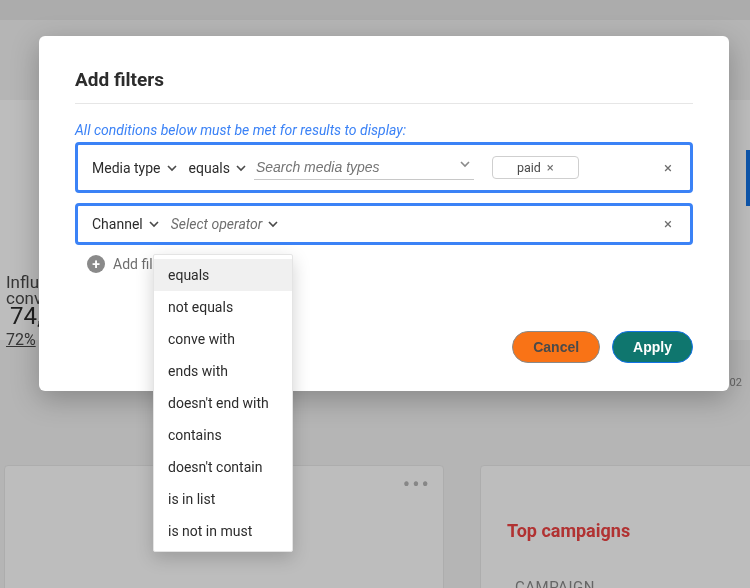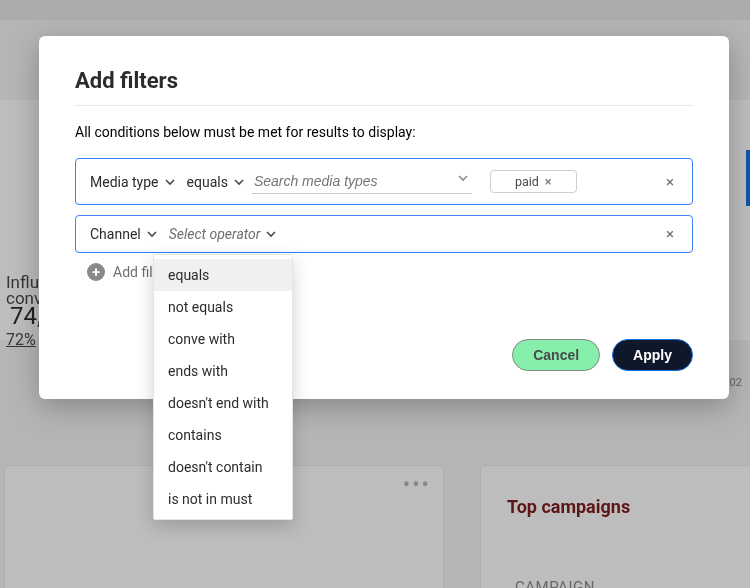--- a/index.html
+++ b/index.html
@@ -5,42 +5,42 @@
   * { box-sizing: border-box; margin: 0; padding: 0; }
   html, body { width: 750px; height: 588px; overflow: hidden; font-family: -apple-system, "Segoe UI", Roboto, "Helvetica Neue", Arial, sans-serif; font-size: 14px; color: #2c2c2c; }
   .bg { position: absolute; inset: 0; background: #f4f4f4; }
   .bg-top { position: absolute; top:0; left:0; right:0; height:20px; background:#e9e9e9; }
   .bg-strip { position: absolute; left:0; right:0; top:100px; height:240px; background:#ffffff; }
   .bg-card { position:absolute; background:#ffffff; border:1px solid #eaeaea; border-radius:4px; }
   .bg-blue { position:absolute; right:0; top:150px; width:4px; height:56px; background:#1473e6; }
   .bg-label { position:absolute; font-size:17px; color:#4a4a4a; }
   .bg-metric { position:absolute; font-size:24px; color:#2c2c2c; font-weight:400; }
   .bg-pct { position:absolute; font-size:16px; color:#4a4a4a; }
-  .bg-title { position:absolute; font-size:18px; font-weight:700; color:#7f1d1d; }
+  .bg-title { position:absolute; font-size:18px; font-weight:700; color:#ef4444;margin-top:24px; }
   .overlay { position:absolute; inset:0; background:rgba(0,0,0,0.26); }
   .modal { position:absolute; left:39px; top:36px; width:690px; background:#ffffff; border-radius:6px; box-shadow:0 8px 28px rgba(0,0,0,0.25); padding:32px 36px 28px 36px; }
-  .modal-title { font-size:22px; font-weight:700; color:#2c2c2c; margin-bottom:12px; }
+  .modal-title { font-size:19px; font-weight:700; color:#2c2c2c; margin-bottom:12px; }
   .divider { height:1px; background:#e6e6e6; margin-bottom:18px; }
-  .instr { font-size:14px; color:#000000; margin-bottom:18px; }
-  .row { width:100%; border:1px solid #3b82f6; border-radius:4px; padding:10px 14px; display:flex; align-items:center; gap:6px; background:#fff; margin-bottom:10px; position:relative; }
+  .instr { font-size:14px; color:#3b82f6; margin-bottom:4px;font-style:italic; }
+  .row { width:100%; border:3px solid #3b82f6; border-radius:4px; padding:10px 14px; display:flex; align-items:center; gap:6px; background:#fff; margin-bottom:10px; position:relative; }
   .dd { display:flex; align-items:center; gap:6px; cursor:pointer; font-size:14px; color:#2c2c2c; }
   .dd.placeholder { color:#6e6e6e; font-style:italic; }
   .chev svg { width:10px; height:10px; display:block; }
   .search-wrap { position:relative; margin-left:2px; }
   .search { width:220px; border:none; border-bottom:1px solid #c8c8c8; padding:4px 22px 4px 2px; font-size:14px; font-style:italic; color:#6e6e6e; outline:none; background:transparent; }
   .search-chev { position:absolute; right:4px; top:4px; }
   .tag { display:flex; align-items:center; gap:6px; border:1px solid #cfcfcf; border-radius:4px; padding:3px 24px; font-size:12.5px; color:#4a4a4a; margin-left:12px; }
   .tag-x { cursor:pointer; color:#6e6e6e; font-size:13px; line-height:1; }
   .row-x { position:absolute; right:14px; top:50%; transform:translateY(-50%); cursor:pointer; color:#6e6e6e; font-size:15px; line-height:1; padding:4px; }
   .add { display:flex; align-items:center; gap:8px; color:#6e6e6e; font-size:14px; margin-top:6px; margin-left:12px; cursor:pointer; }
   .add-icon { width:18px; height:18px; border-radius:50%; background:#8a8a8a; color:#fff; display:flex; align-items:center; justify-content:center; font-size:14px; font-weight:bold; line-height:1; }
   .actions { display:flex; justify-content:flex-end; gap:12px; margin-top:58px; }
   .btn { height:32px; padding:0 20px; border-radius:16px; font-size:14px; font-weight:600; cursor:pointer; display:flex; align-items:center; }
-  .btn-secondary { background:#86efac; border:1.5px solid #8a8a8a; color:#4a4a4a; }
-  .btn-primary { background:#0f172a; border:1.5px solid #1473e6; color:#fff;text-align:right; }
+  .btn-secondary { background:#f97316; border:1.5px solid #8a8a8a; color:#4a4a4a; }
+  .btn-primary { background:#0f766e; border:1.5px solid #1473e6; color:#fff;text-align:right; }
   .menu { position:absolute; left:153px; top:254px; width:140px; background:#fff; border:1px solid #e4e4e4; border-radius:2px; box-shadow:0 6px 18px rgba(0,0,0,0.18); padding:4px 0; z-index:50; }
   .menu-item { padding:8px 14px; font-size:14px; color:#2c2c2c; cursor:pointer; }
   .menu-item:hover, .menu-item.hover { background:#f0f0f0; }
   .ellipsis-dots { color:#b6b6b6; font-size:22px; letter-spacing:2px; }
 </style>
 </head>
 <body>
 
 <div class="bg">
   <div class="bg-top"></div>
@@ -133,14 +133,15 @@
 </div>
 
 <div class="menu" id="operator-menu">
     <div class="menu-item hover">equals</div>
     <div class="menu-item">not equals</div>
     <div class="menu-item">conve with</div>
     <div class="menu-item">ends with</div>
     <div class="menu-item">doesn't end with</div>
     <div class="menu-item">contains</div>
     <div class="menu-item">doesn't contain</div>
+    <div class="menu-item">is in list</div>
     <div class="menu-item">is not in must</div>
   </div>
 
 </body></html>

